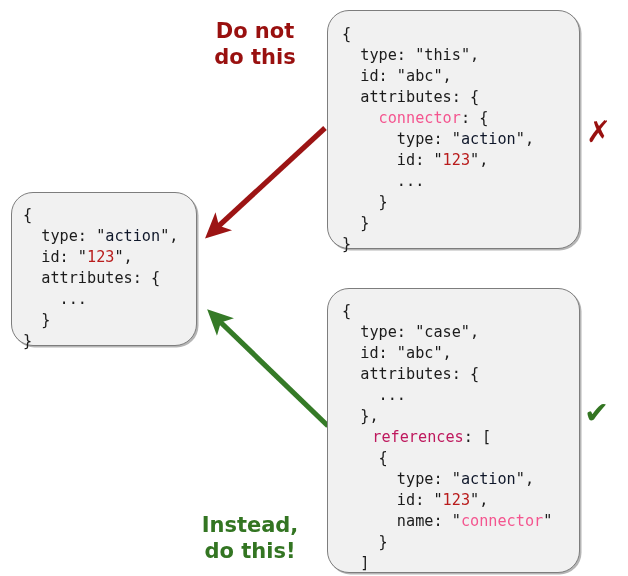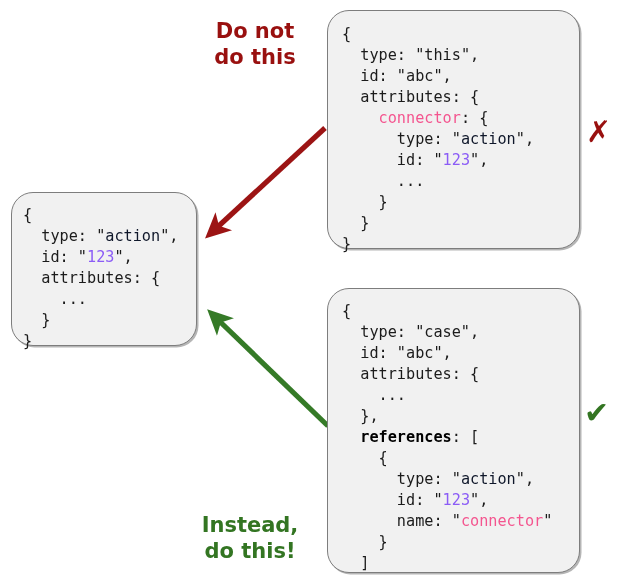--- a/index.html
+++ b/index.html
@@ -41,22 +41,22 @@
   #box-bad       { left: 327px; top: 10px;  width: 253px; height: 239px; }
   #box-bad pre   { padding: 13px 0 0 14px; }
   #box-good      { left: 327px; top: 288px; width: 253px; height: 285px; }
   #box-good pre  { padding: 12px 0 0 14px; }
   #box-target    { left: 11px;  top: 192px; width: 186px; height: 154px; }
   #box-target pre{ padding: 12px 0 0 11px; }
 
   
   .k-pink  { color: #f4558f; text-align: right; }
   .k-blue  { color: #0f172a; }
-  .k-orng  { color: #8b5cf6; }
-  .k-bold  { color: #000000; font-weight: bold; }
+  .k-orng  { color: #b91c1c; }
+  .k-bold  { color: #be185d; font-weight: normal; margin-left: 12px; }
 
   
   .label {
     position: absolute;
     font-family: "DejaVu Sans", sans-serif;
     font-weight: bold;
     font-size: 21px;
     line-height: 26px;
     text-align: center;
     white-space: pre-line;

